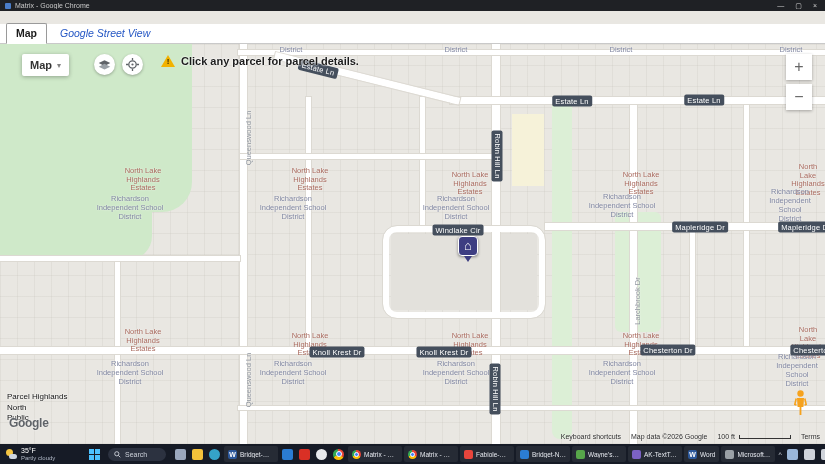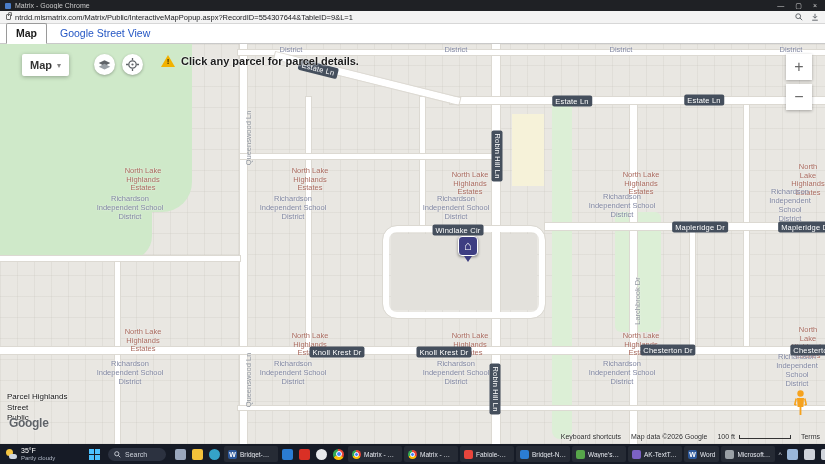--- a/index.html
+++ b/index.html
@@ -16,21 +16,21 @@
 
   .urlbar { position:absolute; top:11px; left:0; right:0; height:13px; background:#f3f3f3; border-bottom:1px solid #d7d7d7; display:flex; align-items:center; padding:0 6px; z-index:30; }
   .lock-ico { width:5px; height:6px; border:1px solid #6b6b6b; border-radius:1px; position:relative; margin-right:4px; flex:0 0 auto; }
   .lock-ico::before { content:""; position:absolute; left:0.5px; top:-3px; width:2.5px; height:3px; border:1px solid #6b6b6b; border-bottom:0; border-radius:2px 2px 0 0; }
   .url-text { font-size:7.5px; color:#202124; flex:1; white-space:nowrap; overflow:hidden; }
   .urlbar svg { margin-left:8px; flex:0 0 auto; }
 
   .tabbar { position:absolute; top:24px; left:0; right:0; height:20px; background:#ffffff; border-bottom:1px solid #c9c9c9; display:flex; align-items:flex-end; padding-left:6px; gap:4px; z-index:30; }
   .tab { font-size:10.5px; padding:3px 9px 3px 9px; line-height:1.2; }
   .tab.active { border:1px solid #9a9a9a; border-bottom:1px solid #ffffff; margin-bottom:-1px; border-radius:2px 2px 0 0; color:#1b1b1b; font-weight:bold; background:#fff; }
-  .tab.inactive { color:#2456c4; }
+  .tab.inactive { color:#2456c4;font-style:italic; }
 
   
   .map { position:absolute; top:44px; left:0; width:825px; height:400px; overflow:hidden; background:#e9e7e2;
          background-image:
            repeating-linear-gradient(0deg, rgba(185,182,173,0.18) 0 1px, transparent 1px 21px),
            repeating-linear-gradient(90deg, rgba(185,182,173,0.18) 0 1px, transparent 1px 17px);
   }
   .green { position:absolute; background:#cfe9c9; z-index:1; }
   .green.light { background:#dcefd6; }
   .patch-yellow { position:absolute; background:#f6f2d9; z-index:1; }
@@ -115,32 +115,20 @@
   <div class="titlebar">
     <span class="favicon"></span>
     <span class="win-title">Matrix - Google Chrome</span>
     <span class="win-controls">
       <span>—</span>
       <span>▢</span>
       <span>×</span>
     </span>
   </div>
 
-  <div class="urlbar">
-    <span class="lock-ico"></span>
-    <span class="url-text">ntrdd.mlsmatrix.com/Matrix/Public/InteractiveMapPopup.aspx?RecordID=554307644&amp;TableID=9&amp;L=1</span>
-    <svg width="8" height="8" viewBox="0 0 10 10">
-      <circle cx="4" cy="4" r="3" fill="none" stroke="#5f6368" stroke-width="1.2"></circle>
-      <line x1="6.2" y1="6.2" x2="9" y2="9" stroke="#5f6368" stroke-width="1.2"></line>
-    </svg>
-    <svg width="8" height="8" viewBox="0 0 10 10">
-      <path d="M5 1 v5 M2.5 4 L5 6.5 L7.5 4" fill="none" stroke="#5f6368" stroke-width="1.2"></path>
-      <line x1="1.5" y1="9" x2="8.5" y2="9" stroke="#5f6368" stroke-width="1.2"></line>
-    </svg>
-  </div>
 
   <div class="tabbar">
     <div class="tab active">Map</div>
     <div class="tab inactive">Google Street View</div>
   </div>
 
   <div class="map">
 
     <div class="green" style="left:0;top:0;width:192px;height:168px;border-radius:0 0 30px 0;"></div>
     <div class="green" style="left:0;top:150px;width:152px;height:66px;border-radius:0 0 24px 0;"></div>
@@ -284,21 +272,21 @@
     <div class="pegman">
       <svg width="13" height="26" viewBox="0 0 13 26">
         <circle cx="6.5" cy="3.5" r="3.2" fill="#f6a21d"></circle>
         <path d="M3 8 h7 l-0.6 9 h-2 v8 h-1.8 v-8 h-2 z" fill="#f6a21d"></path>
         <path d="M2.2 8.5 l-1.4 6 l1.6 0.5 M10.8 8.5 l1.4 6 l-1.6 0.5" stroke="#f6a21d" stroke-width="1.6" fill="none"></path>
       </svg>
     </div>
 
     <div class="left-links">
       <div>Parcel Highlands</div>
-      <div>Street</div>
+      <div>North</div>
       <div>Public</div>
     </div>
     <div class="google-logo">Google</div>
 
     <div class="attribution">
       <span>Keyboard shortcuts</span>
       <span>Map data ©2026 Google</span>
       <span class="scale-wrap">
         <span>100 ft</span>
         <span class="scale-bar"></span>

